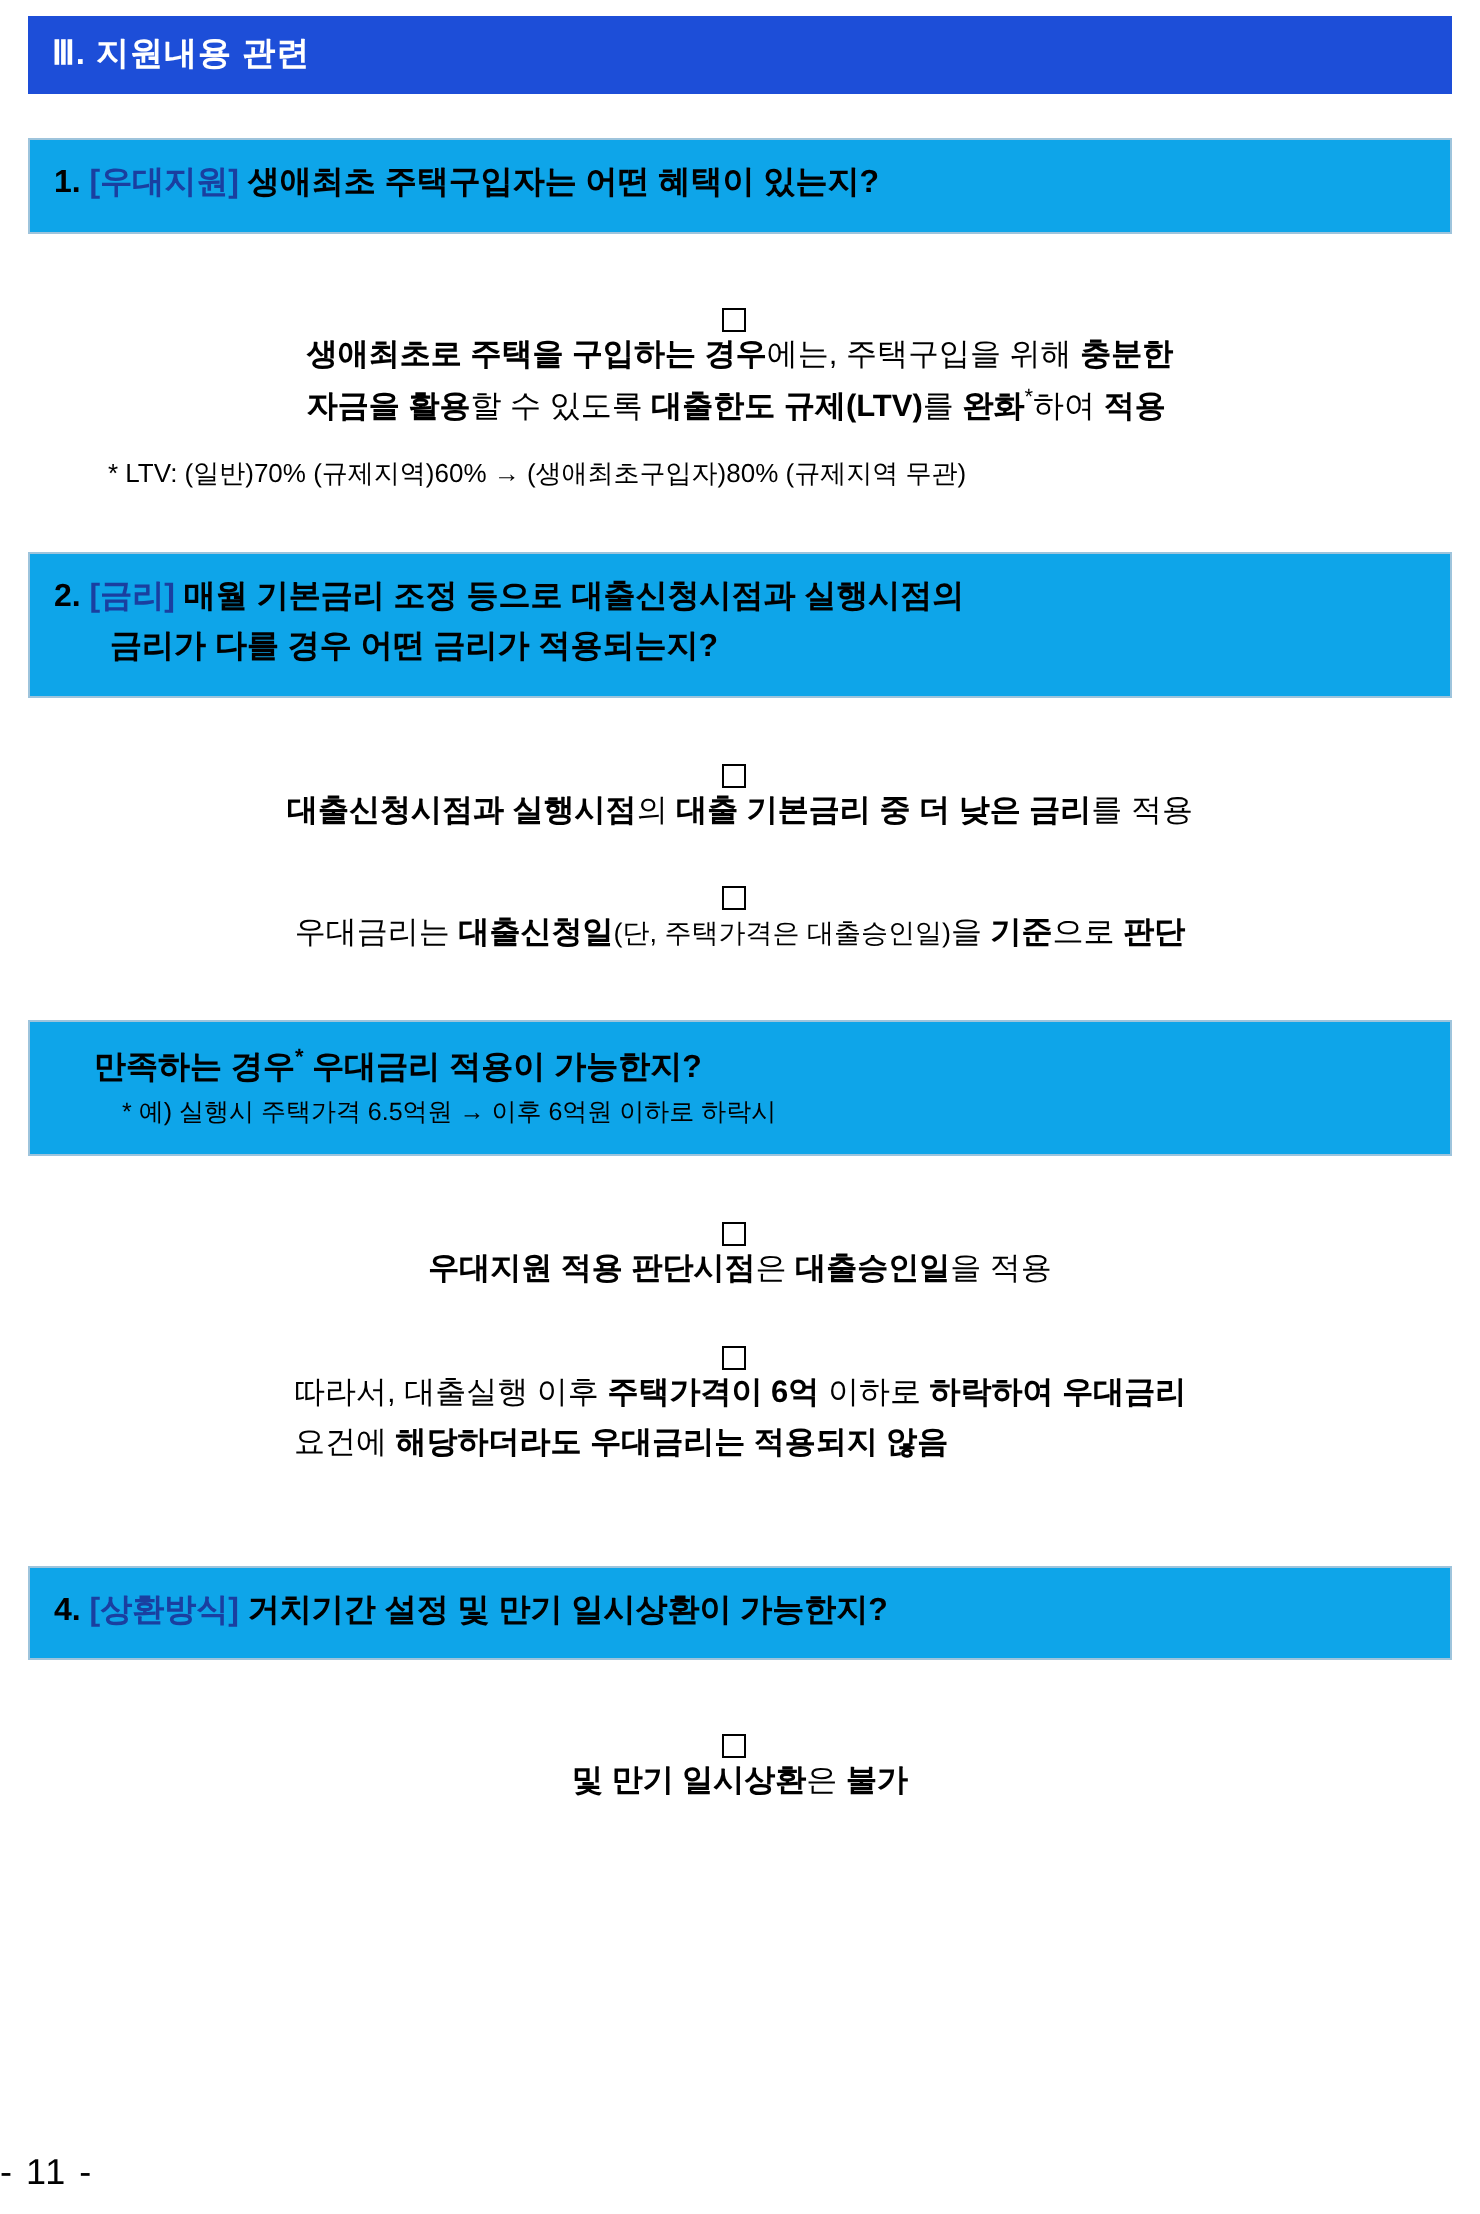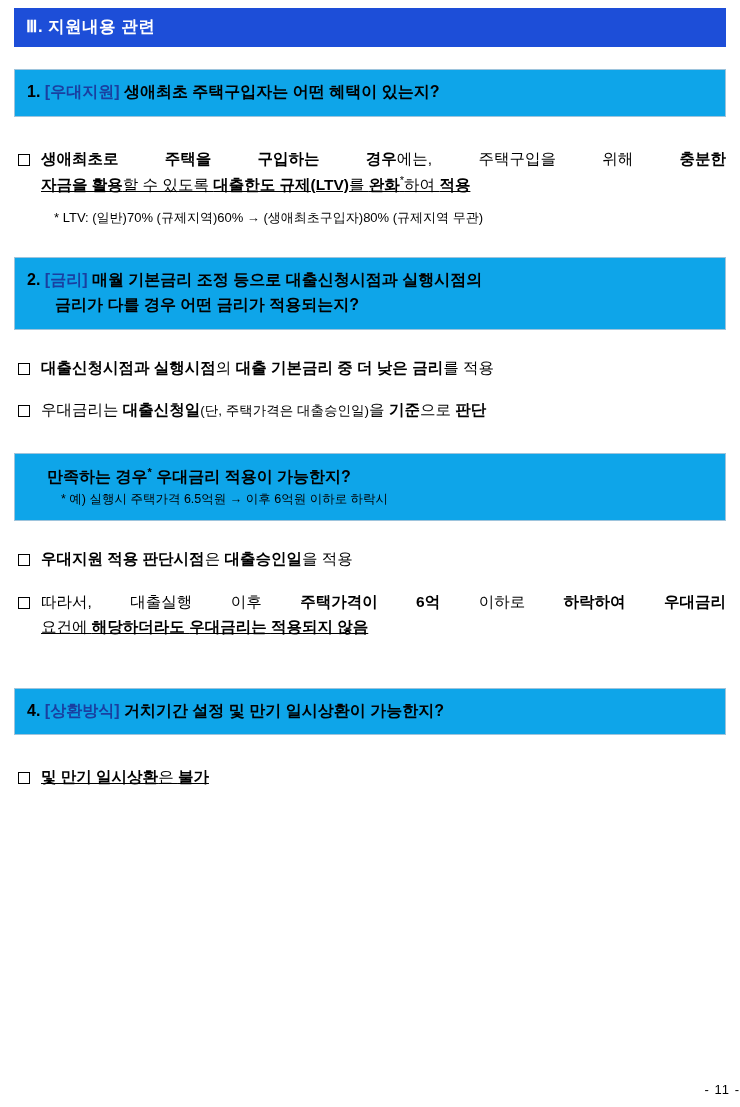--- a/index.html
+++ b/index.html
@@ -54,23 +54,24 @@
     display: block;
     padding-left: 28px;
   }
   .q-line1 {
     display: block;
   }
 
   
   .bullet {
     display: flex;
-    align-items: flex-start;
+    align-items: center;
     font-size: 15.5px;
     line-height: 1.6;
+    flex-direction: column;
   }
   .bullet .sq {
     flex: 0 0 auto;
     width: 12px;
     height: 12px;
     border: 1.4px solid #000;
     margin: 7px 11px 0 4px;
     box-sizing: border-box;
   }
   .bullet .txt {
@@ -81,21 +82,20 @@
   }
   .n {
     font-weight: normal;
   }
   .just {
     text-align: justify;
     text-align-last: justify;
   }
   .justl {
     text-align: justify;
-    text-decoration: underline;
   }
 
   
   .footnote {
     font-size: 13px;
     padding-left: 40px;
     line-height: 1.5;
   }
   .footnote-in {
     font-size: 12.5px;
@@ -112,24 +112,23 @@
   .sp22 { height: 22px; }
   .sp26 { height: 26px; }
   .sp30 { height: 30px; }
 
   
   .pagenum {
     position: absolute;
     left: 0;
     right: 0;
     bottom: 18px;
-    text-align: right;
-    font-size: 13px;
+    text-align: left;
+    font-size: 18px;
     letter-spacing: 1px;
-    margin-left: 16px;
   }
 </style>
 </head>
 <body>
 
 <div class="page">
 
   <div class="section-header">Ⅲ. 지원내용 관련</div>
 
   <div class="sp22"></div>

